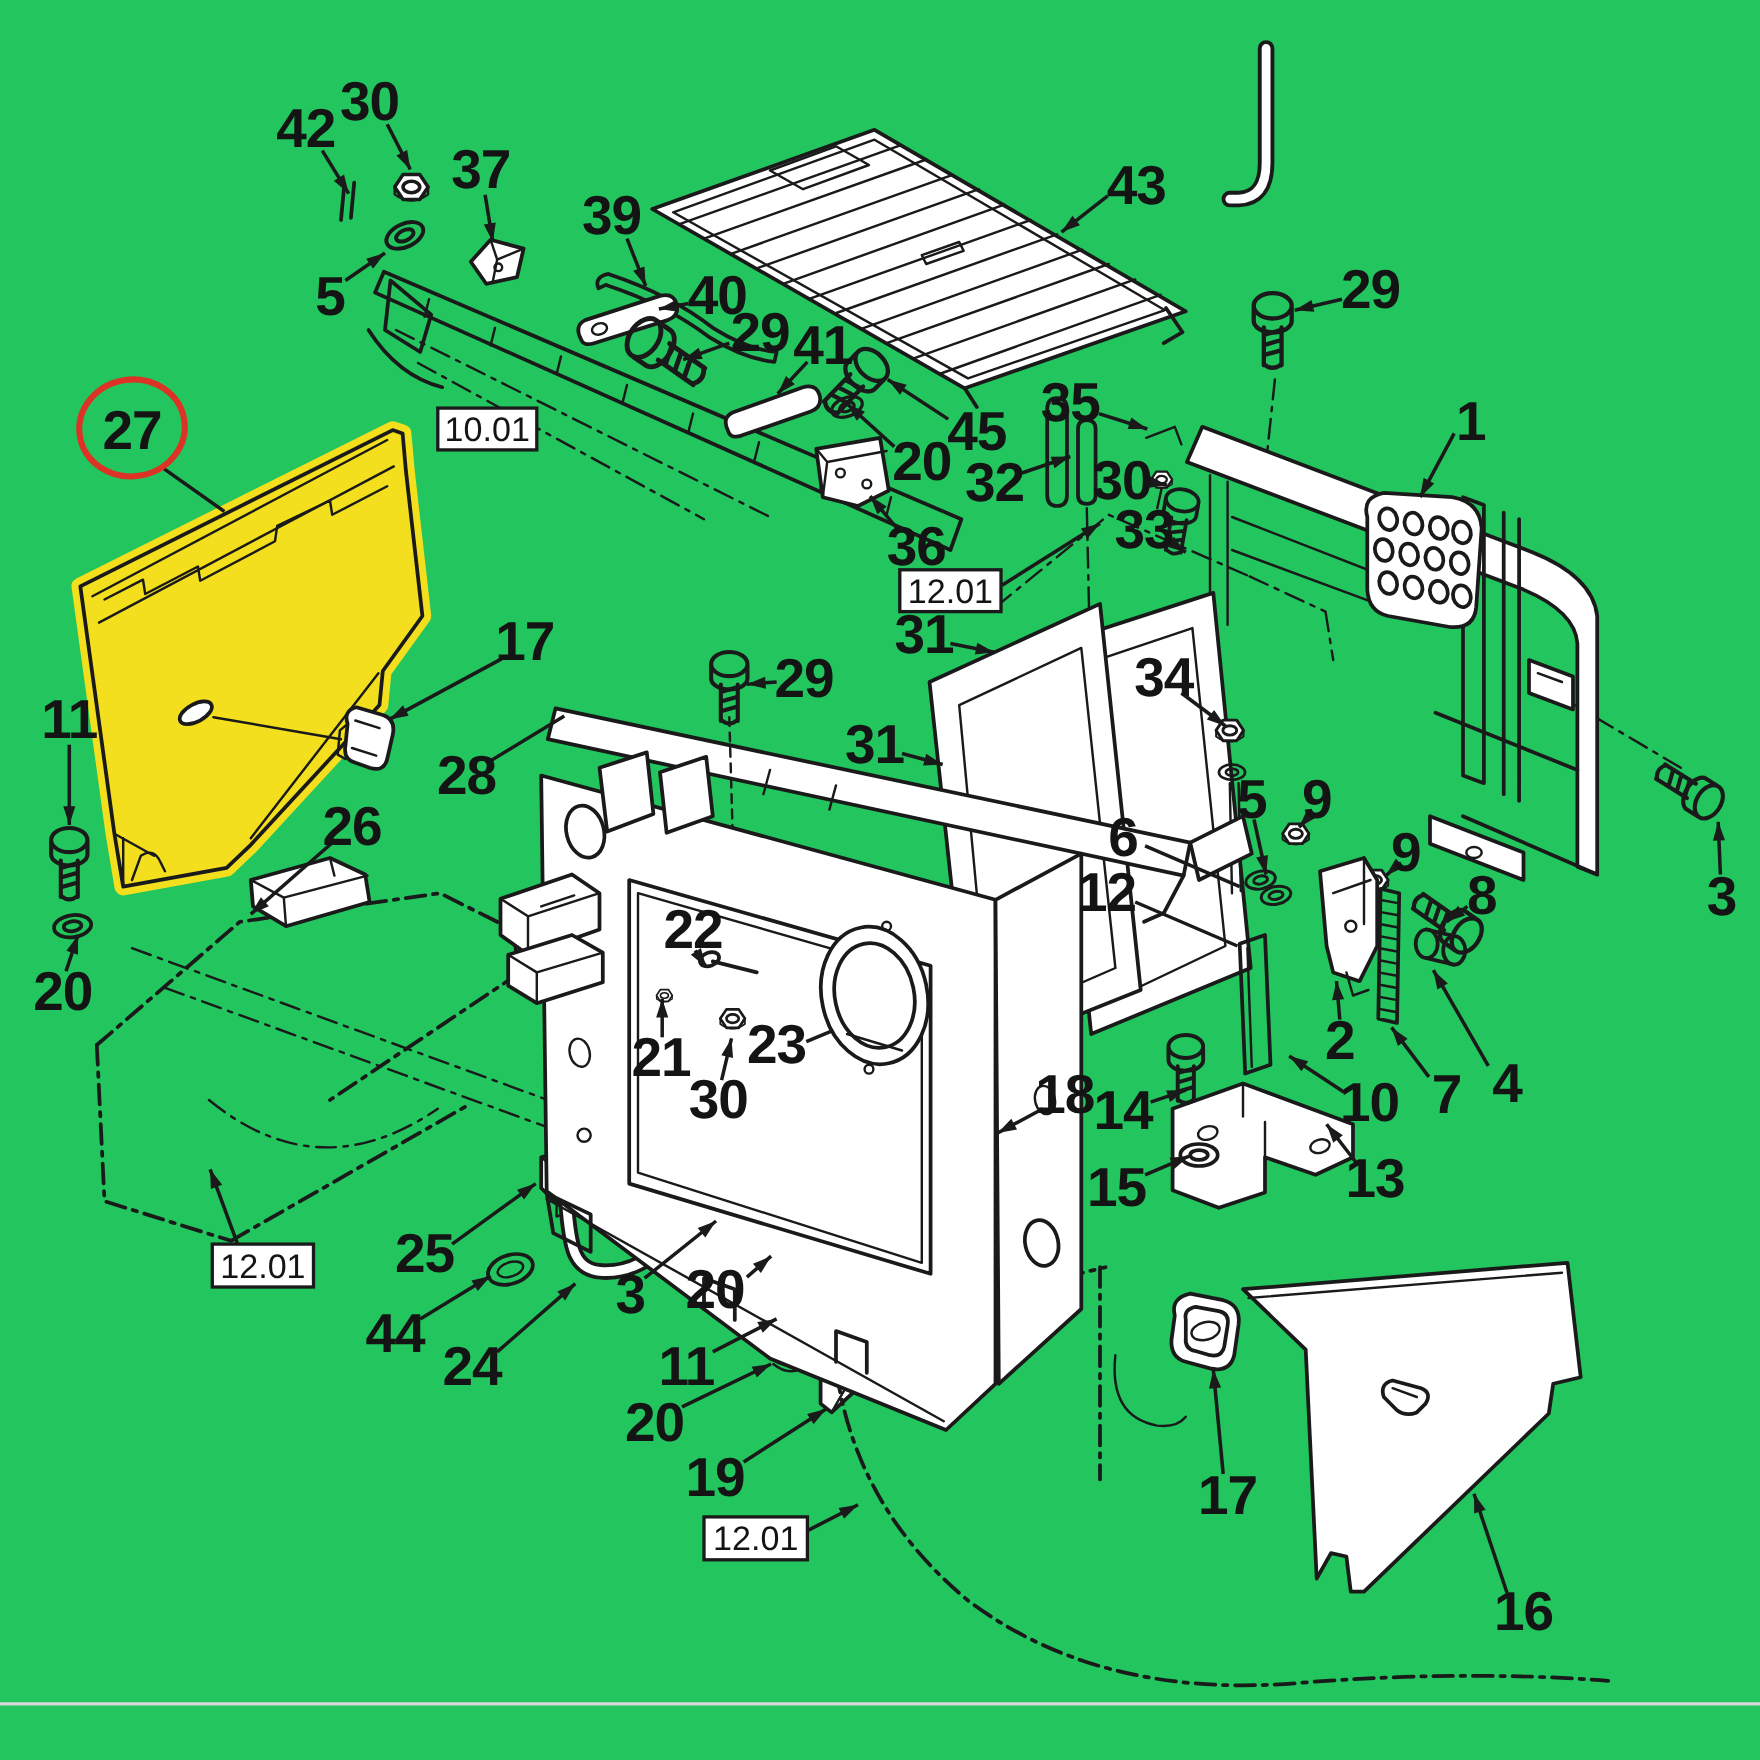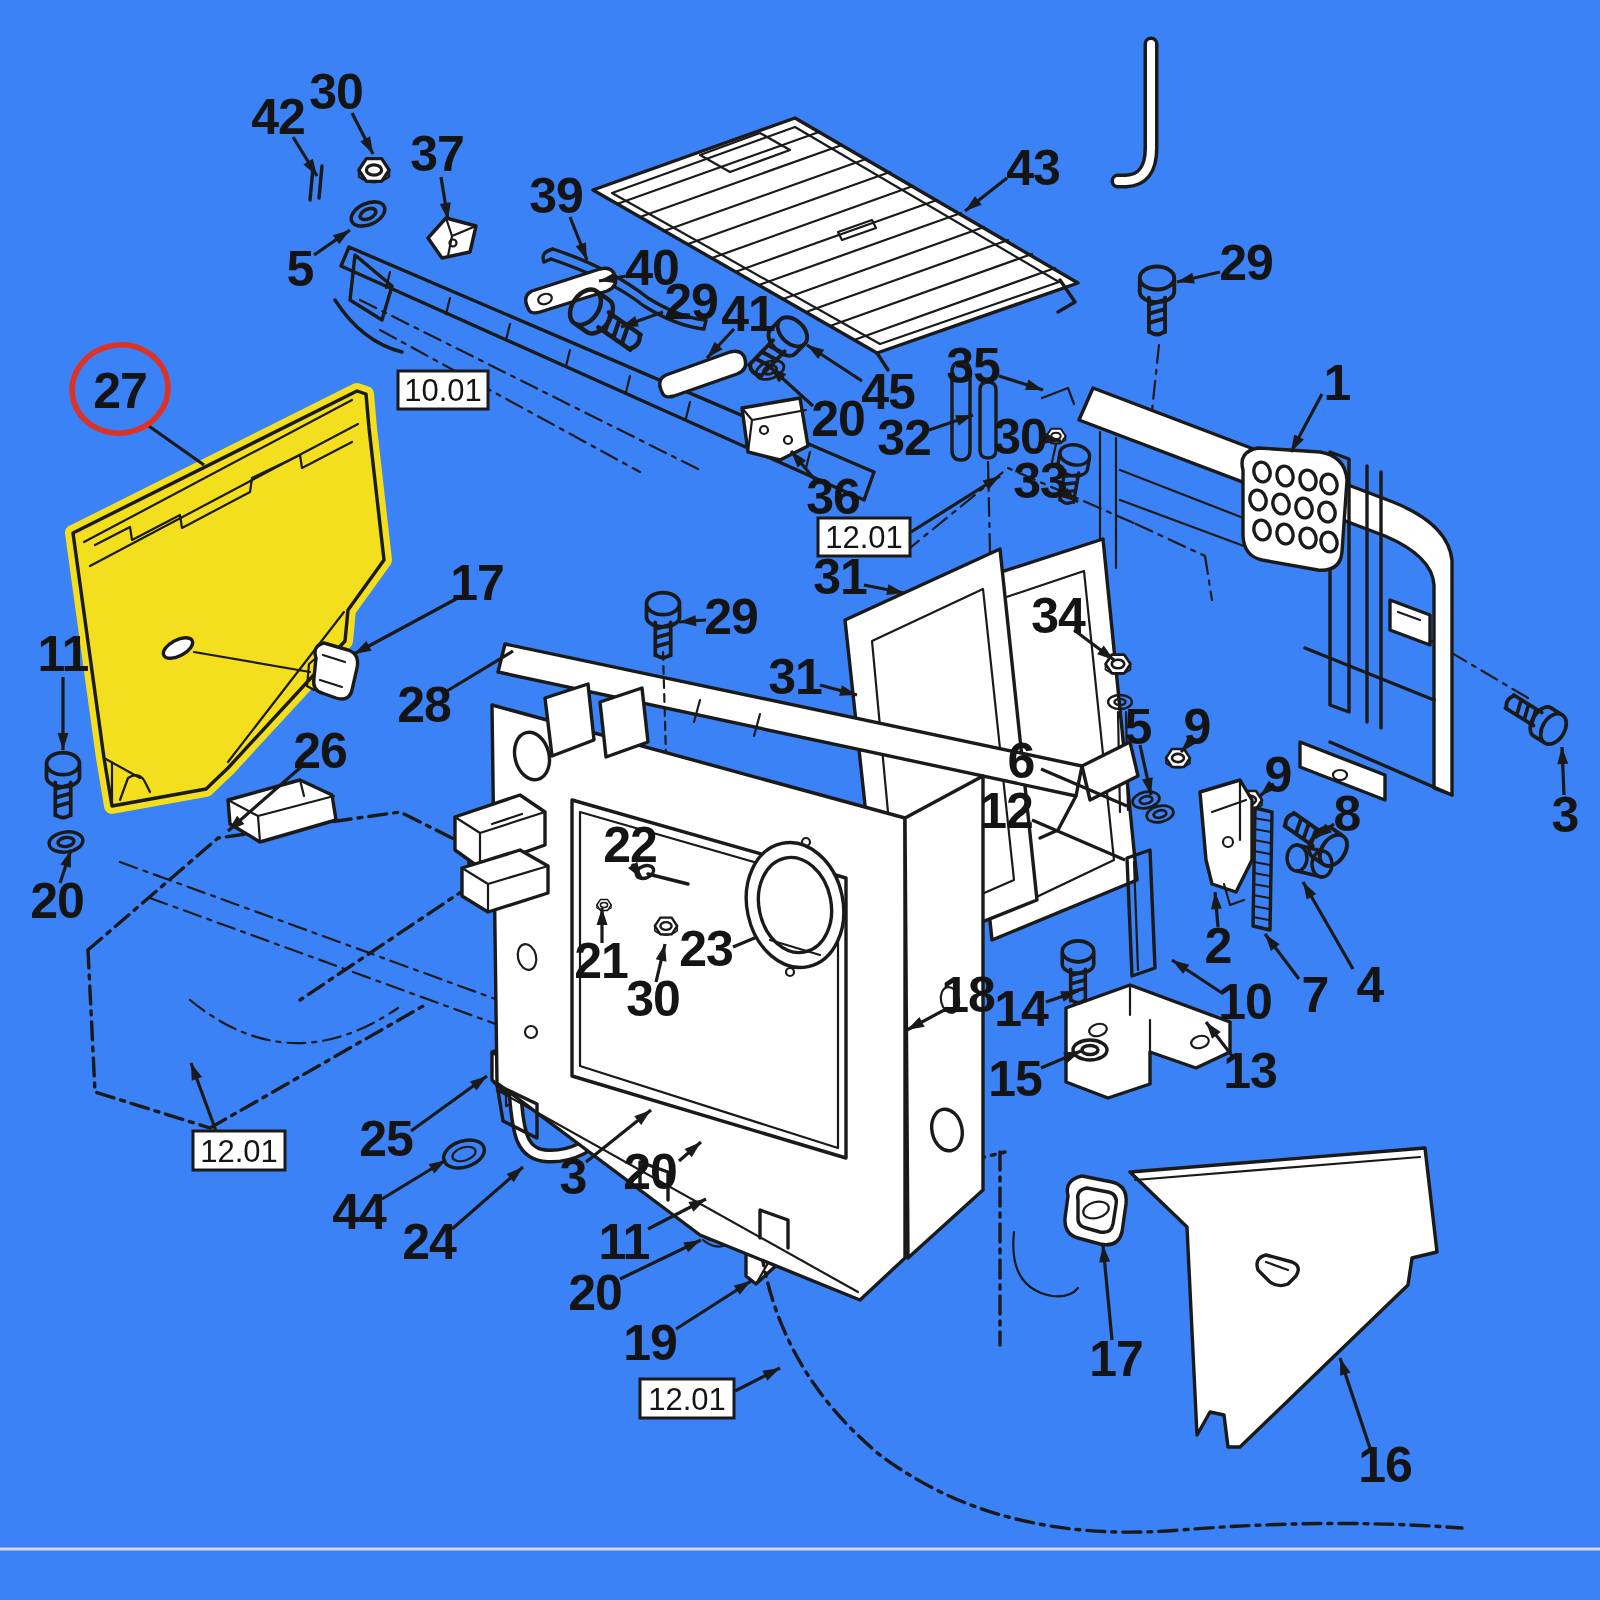--- a/index.html
+++ b/index.html
@@ -1,16 +1,16 @@
 <!DOCTYPE html>
 <html><head>
 <meta charset="utf-8">
 <style>
   html,body{margin:0;padding:0;background:#fff;}
-  .stage{width:1600px;height:1600px;position:relative;background:#3b82f6;overflow:hidden;}
+  .stage{width:1600px;height:1600px;position:relative;background:#22c55e;overflow:hidden;}
   svg{display:block;}
   #art *{vector-effect:none;}
   .ln{stroke:#1a1a1a;stroke-width:3.4;fill:none;stroke-linecap:round;stroke-linejoin:round;}
   .thin{stroke-width:2.2;}
   .wf{fill:#ffffff;}
   .dd{stroke-dasharray:18 7 4 7;}
   .df{stroke-dasharray:8 6;}
   .tubeO{stroke:#1a1a1a;stroke-width:15;fill:none;stroke-linecap:round;}
   .tubeI{stroke:#ffffff;stroke-width:8;fill:none;stroke-linecap:round;}
   .gray{stroke:#d8d8d8;stroke-width:3;}

